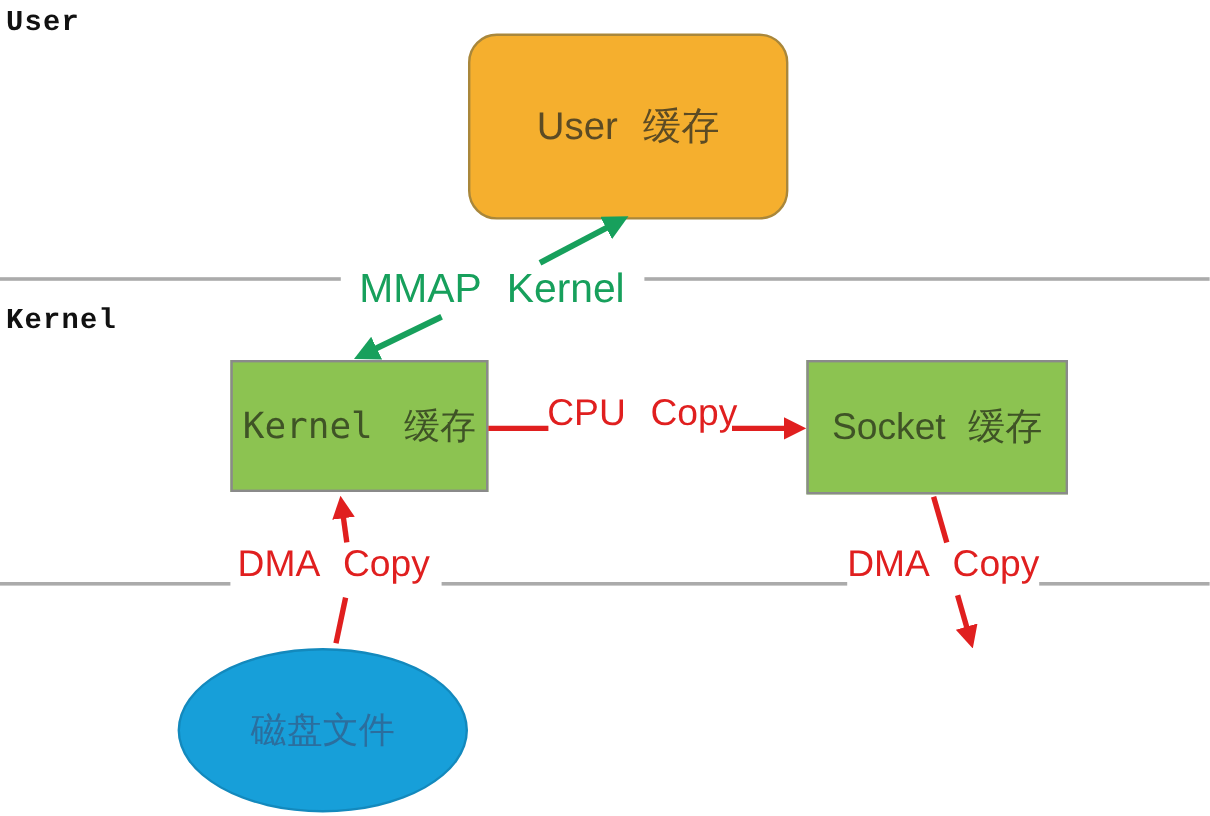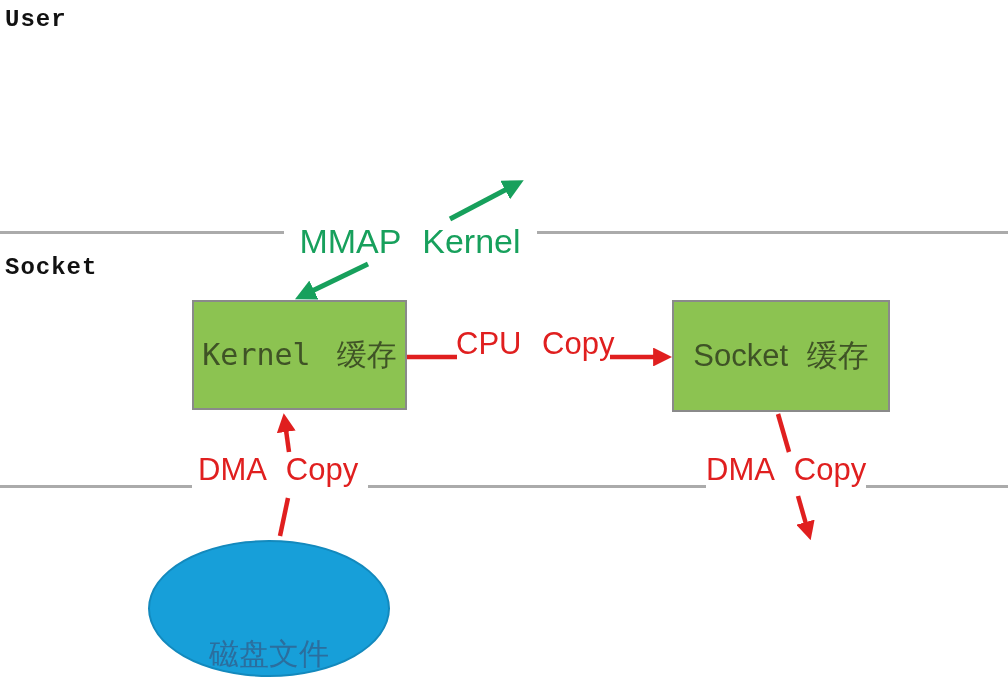--- a/index.html
+++ b/index.html
@@ -74,21 +74,21 @@
     color: var(--text-on-green, #3f5326);
     word-spacing: 10px;
   }
   .ellipse-node {
     border-radius: 50%;
     background: var(--node-blue, #179fd9);
     border: 2px solid var(--node-blue-border, #1389bd);
     font-size: 30px;
     color: var(--text-on-blue, #2b6e9e);
   }
-  #disk-file-node { left: 148px; top: 540px; width: 242px; height: 137px; align-items: flex-end; }
+  #disk-file-node { left: 148px; top: 540px; width: 242px; height: 137px; }
   #network-node   { left: 688px; top: 543px; width: 245px; height: 135px; }
 
   
   .edge-label {
     position: absolute;
     white-space: nowrap;
     font-size: 31px;
     word-spacing: 12px;
   }
   #mmap-shared-label {
@@ -103,28 +103,31 @@
 
   
   #arrow-overlay { position: absolute; left: 0; top: 0; pointer-events: none; }
 </style>
 </head>
 <body>
 
 <div class="stage">
 
   <div class="layer-label" id="user-layer-label">User</div>
-  <div class="layer-label" id="kernel-layer-label">Socket</div>
+  <div class="layer-label" id="kernel-layer-label">Kernel</div>
 
   <div class="divider" id="divider-user-kernel-a"></div>
   <div class="divider" id="divider-user-kernel-b"></div>
   <div class="divider" id="divider-kernel-hw-a"></div>
   <div class="divider" id="divider-kernel-hw-b"></div>
   <div class="divider" id="divider-kernel-hw-c"></div>
 
+  <div class="node" id="user-buffer-node">
+    <span>User 缓存</span>
+  </div>
 
   <div class="node" id="socket-buffer-node">
     <span>Socket 缓存</span>
   </div>
 
   <div class="node" id="kernel-buffer-node">
     <span>Kernel 缓存</span>
   </div>
 
   <div class="node ellipse-node" id="disk-file-node">

